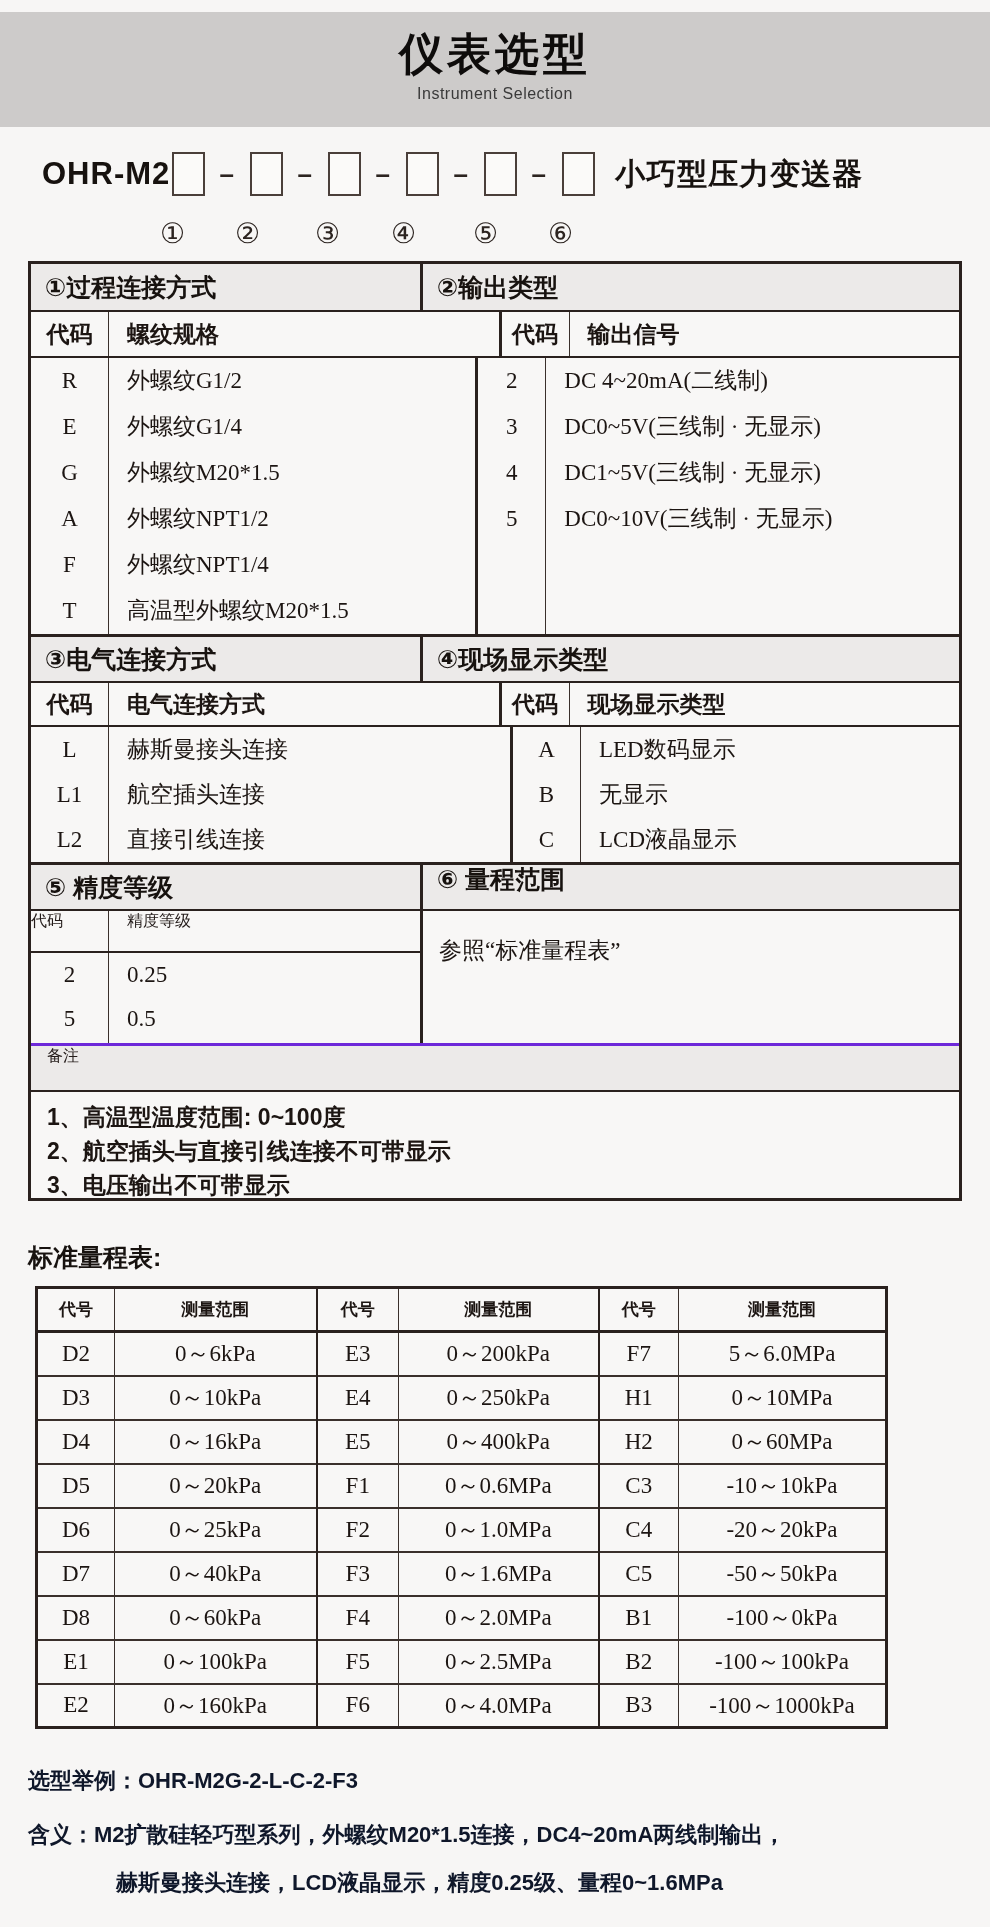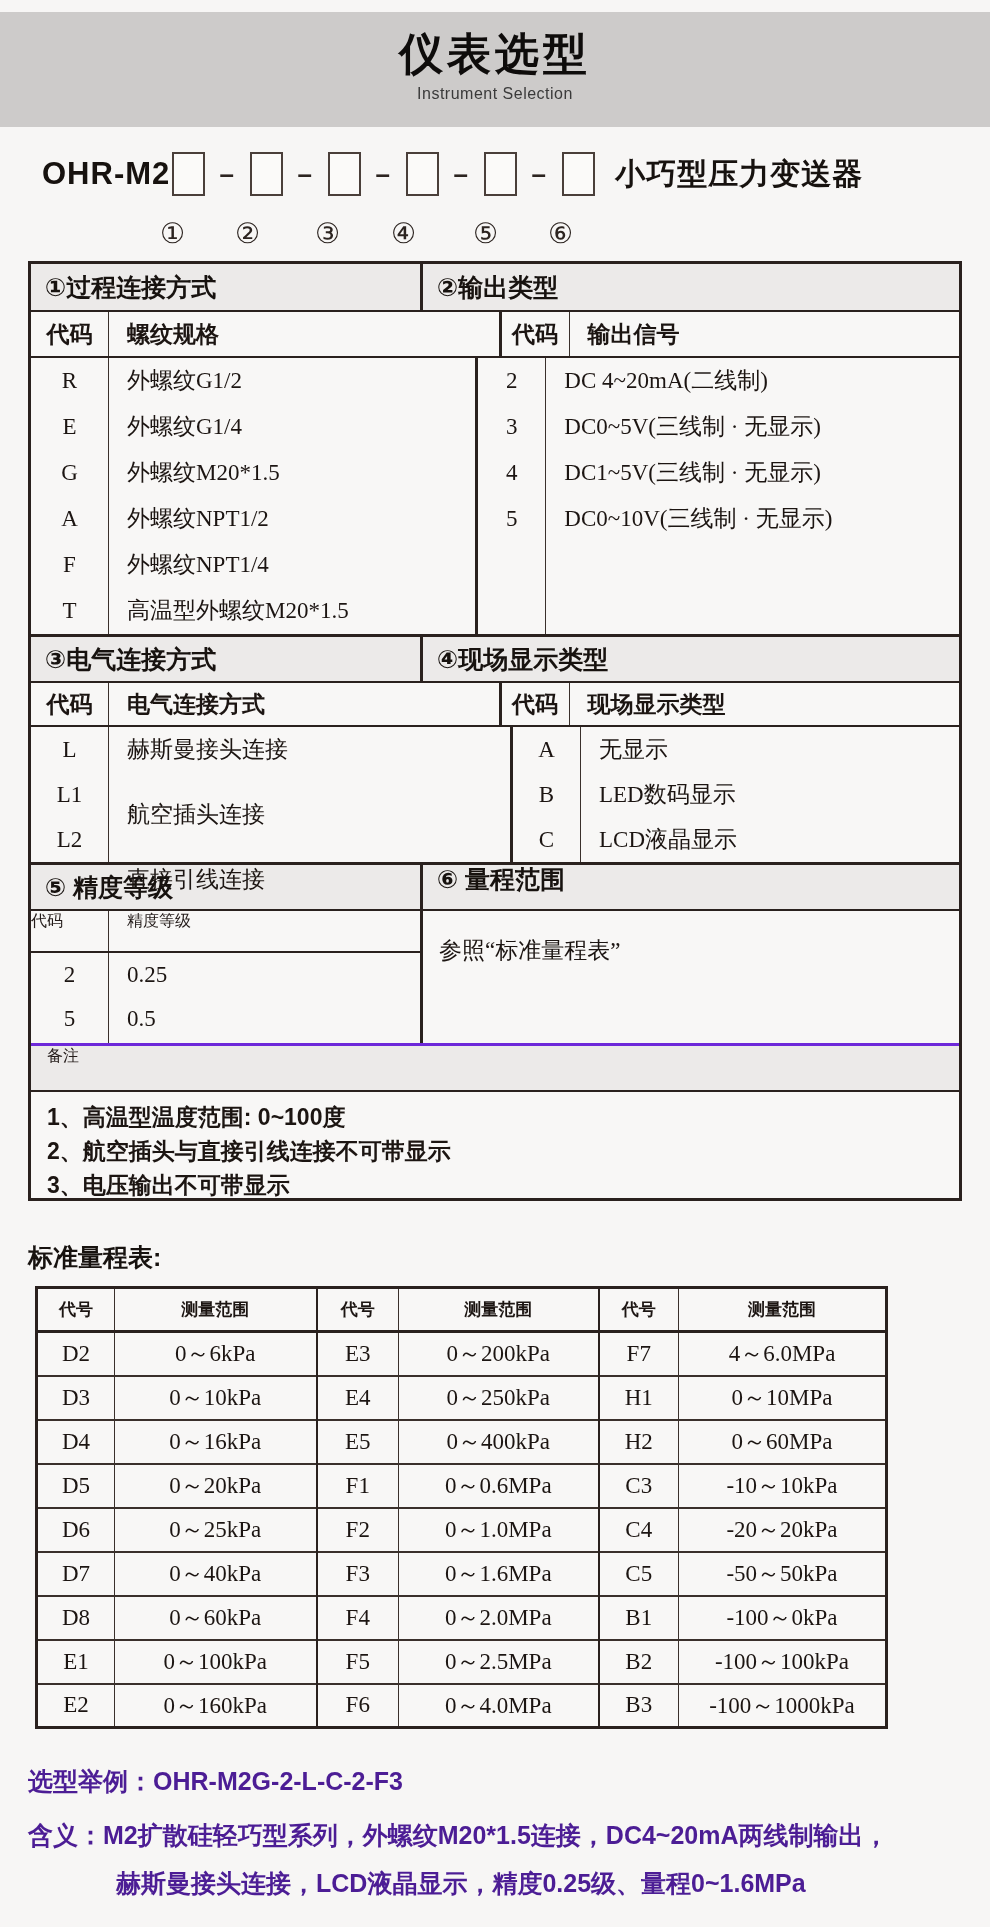--- a/index.html
+++ b/index.html
@@ -82,21 +82,21 @@
        color:#1c1512; font-family:"Liberation Serif","DejaVu Serif",serif; }
   table.range td { height:44px; text-align:center; font-size:23px; color:#1c1512;
        font-family:"Liberation Serif","DejaVu Serif",serif; border-top:2px solid #3a302b; }
   table.range th:nth-child(1), table.range td:nth-child(1),
   table.range th:nth-child(3), table.range td:nth-child(3),
   table.range th:nth-child(5), table.range td:nth-child(5) { border-right:1.5px solid #3a302b; }
   table.range th:nth-child(2), table.range td:nth-child(2),
   table.range th:nth-child(4), table.range td:nth-child(4) { border-right:2.5px solid #2a211e; }
 
   
-  .footer { margin:36px 0 0 28px; font-size:25px; font-weight:600; color:#4c1d95; }
+  .footer { margin:36px 0 0 28px; font-size:22px; font-weight:600; color:#0f172a; }
   .footer .line { line-height:32px; }
   .footer .line2 { margin-top:22px; }
   .footer .line3 { margin-top:16px; padding-left:88px; }
 </style>
 </head>
 <body>
 
 <div class="page">
 
   <div class="header-band">
@@ -181,33 +181,33 @@
       <div class="val-h valw-l h42 serif" style="border-right:3px solid #2a211e;">电气连接方式</div>
       <div class="code-h codew-r h42">代码</div>
       <div class="val-h valw-r h42 serif">现场显示类型</div>
     </div>
     <div class="band data-band d34">
       <div class="col codecol codew-l">
           <div class="cell">L</div>
           <div class="cell">L1</div>
           <div class="cell">L2</div>
         </div>
-      <div class="col valcol valw-l" style="border-right:3px solid #2a211e;gap:20px;">
+      <div class="col valcol valw-l" style="border-right:3px solid #2a211e;">
           <div class="cell">赫斯曼接头连接</div>
           <div class="cell">航空插头连接</div>
           <div class="cell">直接引线连接</div>
         </div>
       <div class="col codecol codew-r">
           <div class="cell">A</div>
           <div class="cell">B</div>
           <div class="cell">C</div>
         </div>
       <div class="col valcol valw-r">
+          <div class="cell">LED数码显示</div>
           <div class="cell">无显示</div>
-          <div class="cell">LED数码显示</div>
           <div class="cell">LCD液晶显示</div>
         </div>
     </div>
 
     <div class="band sec-band sec-top">
       <div class="sec-cell half-l" style="height:44px;">⑤ 精度等级</div>
       <div class="sec-cell half-r" style="height:28px;">⑥ 量程范围</div>
     </div>
     <div class="band body56">
       <div class="left-part">
@@ -261,21 +261,21 @@
         <th>测量范围</th>
       </tr>
     </thead>
     <tbody>
         <tr>
           <td>D2</td>
           <td>0～6kPa</td>
           <td>E3</td>
           <td>0～200kPa</td>
           <td>F7</td>
-          <td>4～6.0MPa</td>
+          <td>5～6.0MPa</td>
         </tr>
         <tr>
           <td>D3</td>
           <td>0～10kPa</td>
           <td>E4</td>
           <td>0～250kPa</td>
           <td>H1</td>
           <td>0～10MPa</td>
         </tr>
         <tr>

